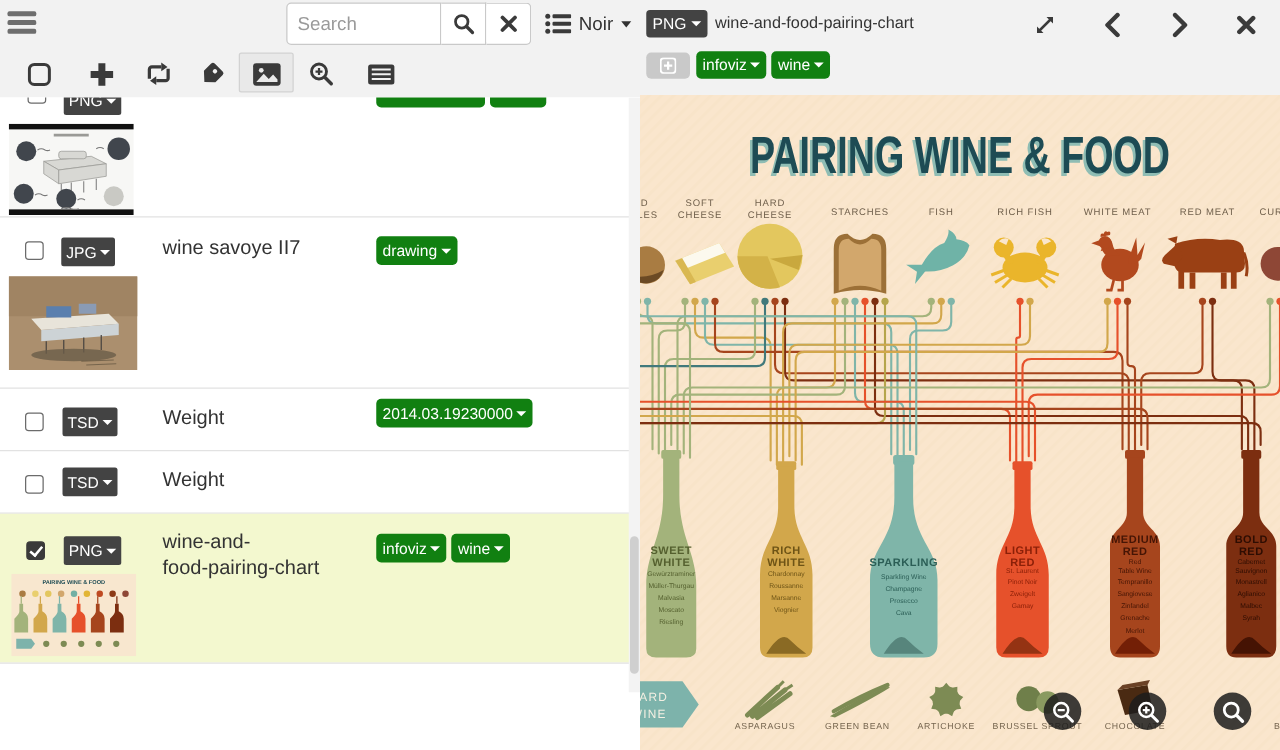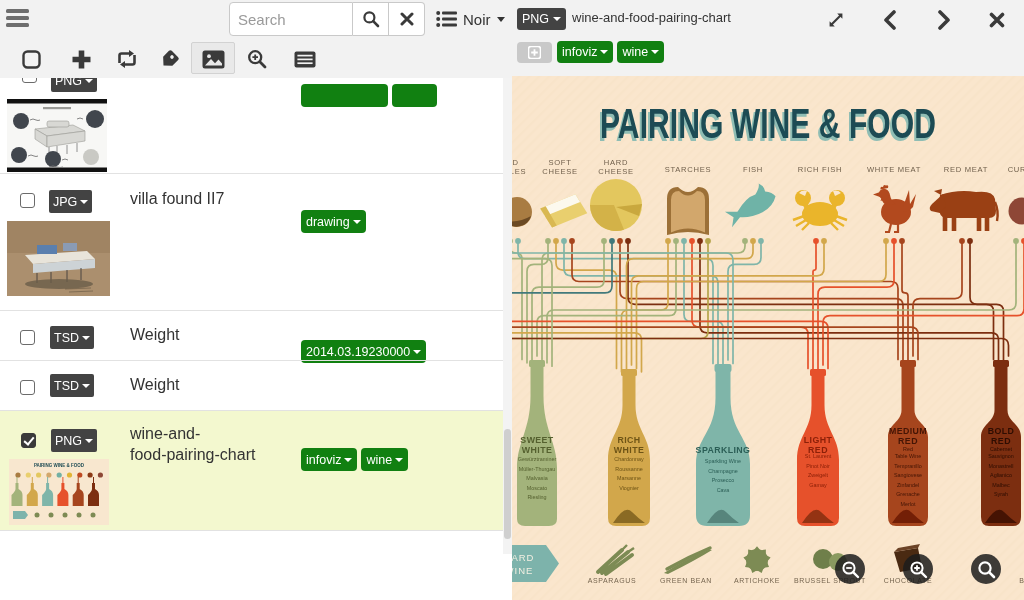--- a/index.html
+++ b/index.html
@@ -31,21 +31,21 @@
   
   #file-list { position:absolute; left:0; top:78px; width:512px; height:476px; background:#fff; overflow:hidden; }
   .divider { position:absolute; left:0; width:512px; height:1px; background:#e2e2e2; }
   .row-bg-selected { position:absolute; left:0; width:505px; background:#f3f8cf; }
   .fcheck { position:absolute; width:15px; height:15px; border:1.6px solid #6b6b6b; border-radius:3px; background:#fff; cursor:pointer; }
   .fcheck.checked { background:#3a3a3a; border-color:#3a3a3a; display:flex; align-items:center; justify-content:center; }
   .fcheck.checked:after { content:""; width:4px; height:8px; border:solid #fff; border-width:0 2.2px 2.2px 0; transform:rotate(40deg); margin-top:-2px; }
   .fbadge { position:absolute; height:23px; background:#434343; color:#fff; font-size:12.5px; border-radius:2px; display:flex; align-items:center; padding:0 4px; gap:2.5px; cursor:pointer; }
   .caret-w { width:0; height:0; border-left:4px solid transparent; border-right:4px solid transparent; border-top:4.5px solid #fff; }
   .fname { position:absolute; left:130px; font-size:16px; color:#333; line-height:21px; }
-  .ftags { position:absolute; left:301px; display:flex; gap:4px;margin-top:21px; }
+  .ftags { position:absolute; left:301px; display:flex; gap:4px; }
   .tag-chip { height:23px; background:#118011; color:#fff; font-size:12.5px; border-radius:4px; display:flex; align-items:center; padding:0 5px; gap:3px; cursor:pointer; white-space:nowrap; }
   
   .fthumb { position:absolute; cursor:pointer; }
 
   
   #scroll-track { position:absolute; left:503px; top:0; width:9px; height:476px; background:#f3f3f3; }
   #scroll-thumb { position:absolute; left:504px; top:351px; width:7px; height:110px; background:#cfcfcf; border-radius:3.5px; cursor:pointer; }
 
   
   #footer { position:absolute; left:0; top:554px; width:512px; height:46px; background:#f2f2f2; border-top:1px solid #dadada; display:flex; align-items:center; padding-left:11px; gap:6px; }
@@ -222,21 +222,21 @@
         </span>
       </div>
       <div class="divider" style="top:95px"></div>
 
       <div>
         <span class="fcheck" style="left:20px; top:115px"></span>
         <span class="fbadge" style="left:49px; top:112px">
             <span>JPG</span>
             <span class="caret-w"></span>
           </span>
-        <span class="fname" style="top:110px">villa found II7</span>
+        <span class="fname" style="top:110px">wine savoye II7</span>
         <span class="ftags" style="top:111px">
           <span class="tag-chip">
               <span>drawing</span>
               <span class="caret-w"></span>
             </span>
         </span>
         <span class="fthumb" style="left:7px; top:143px">
           <svg width="103" height="75" viewBox="0 0 103 75">
             <rect width="103" height="75" fill="#ab8f6e"></rect>
             <rect x="0" y="0" width="103" height="32" fill="#a08463"></rect>

